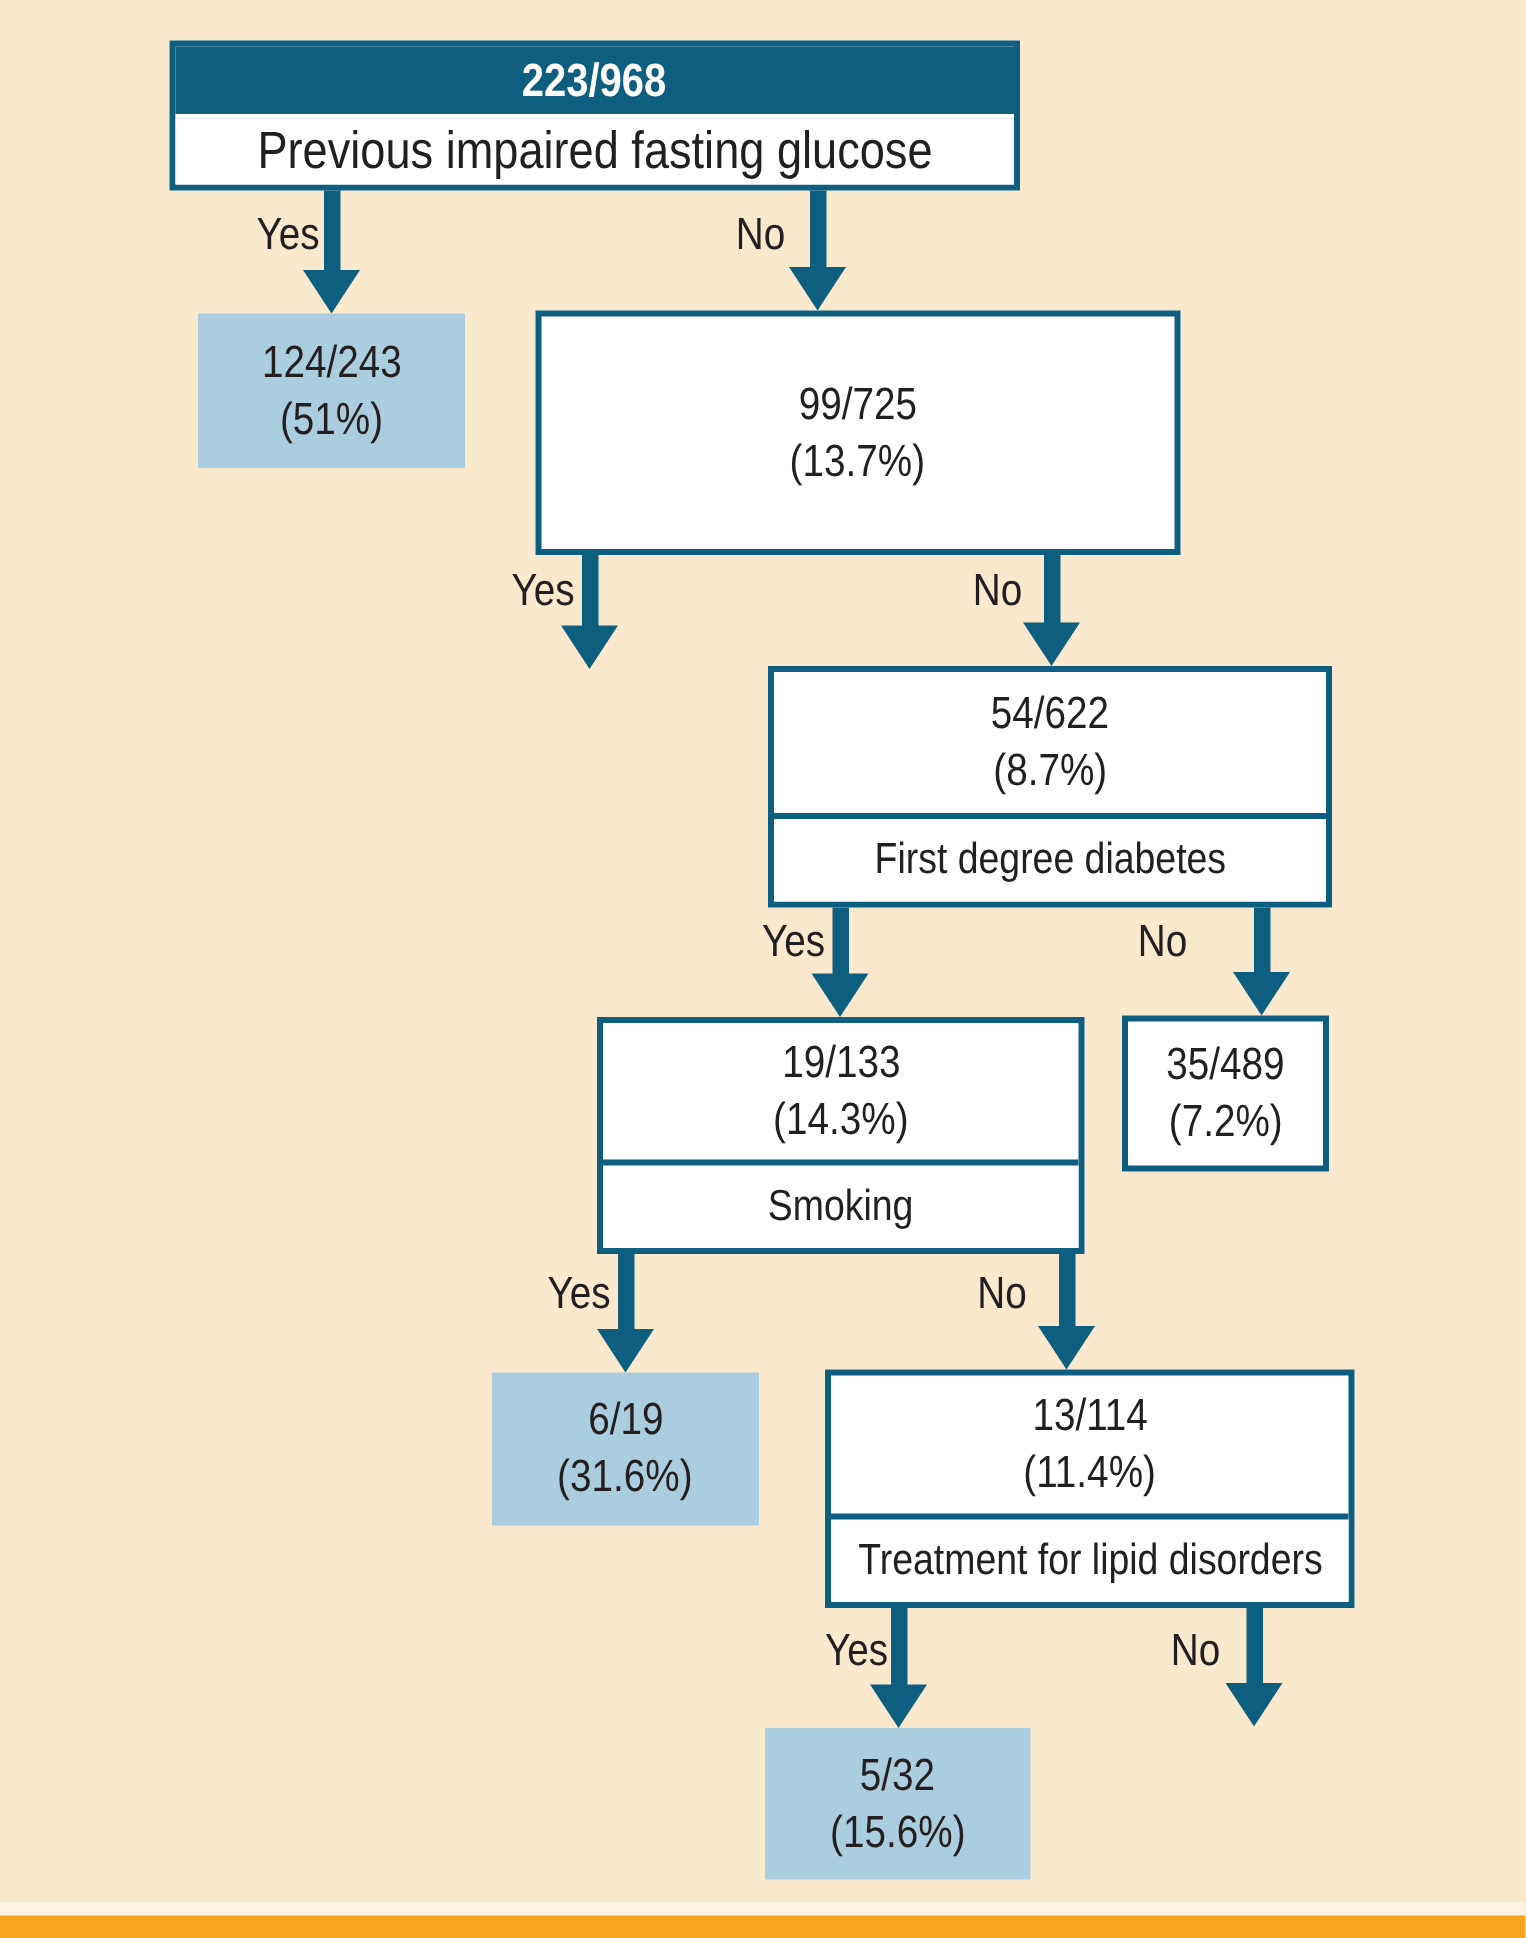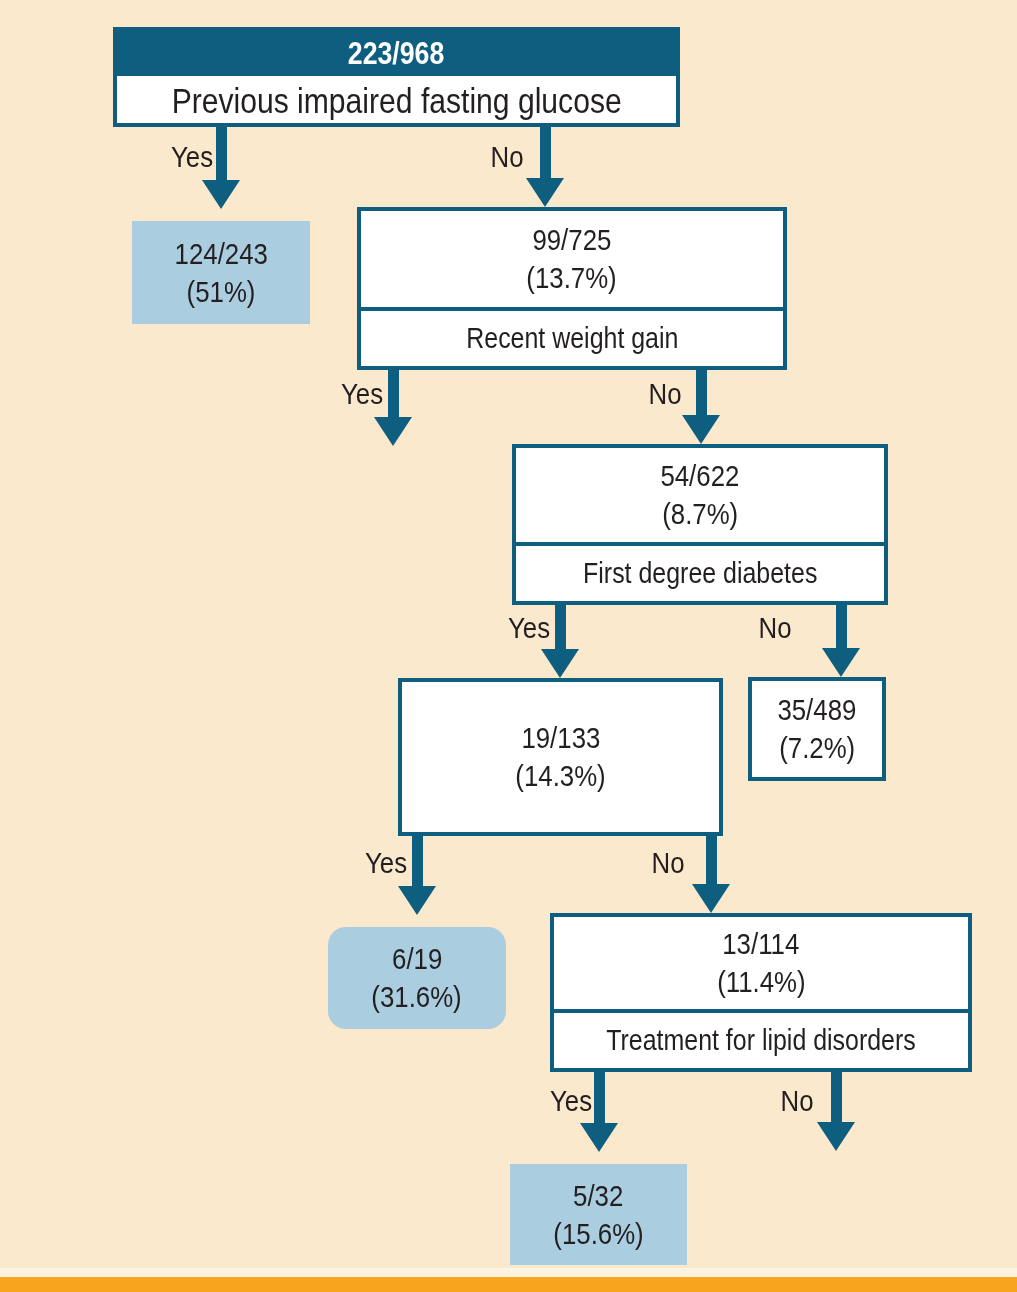--- a/index.html
+++ b/index.html
@@ -2,21 +2,21 @@
 <html><head>
 <meta charset="utf-8">
 <style>
   html,body{margin:0;padding:0;background:#FBE9CE;}
   .canvas{
     position:relative;width:1017px;height:1292px;background:#FBE9CE;
     font-family:"Liberation Sans",sans-serif;color:#231F20;overflow:hidden;
   }
   .box{position:absolute;box-sizing:border-box;}
   .bordered{background:#FFFFFF;border:4px solid #0E5E80;display:flex;flex-direction:column;}
-  .blue{background:#ABCDE0;display:flex;flex-direction:column;align-items:center;justify-content:center;margin-top:12px;}
+  .blue{background:#ABCDE0;display:flex;flex-direction:column;align-items:center;justify-content:center;}
   .leaf-center{display:flex;flex-direction:column;align-items:center;justify-content:center;}
   .num-sec{flex:1;display:flex;flex-direction:column;align-items:center;justify-content:center;}
   .tline{font-size:30px;line-height:38px;text-align:center;}
   .label-sec{height:55px;border-top:4px solid #0E5E80;display:flex;align-items:center;justify-content:center;font-size:29px;background:#FFFFFF;}
   .root-header{height:45px;background:#0E5E80;border-bottom:3px solid #FFFFFF;color:#FFFFFF;font-weight:bold;font-size:31px;display:flex;align-items:center;justify-content:center;}
   .root-label{flex:1;display:flex;align-items:center;justify-content:center;font-size:35px;background:#FFFFFF;}
   .cond{display:inline-block;transform:scaleX(0.86);white-space:nowrap;}
   .stem{position:absolute;width:11px;background:#0E5E80;}
   .head{position:absolute;width:0;height:0;border-left:19px solid transparent;border-right:19px solid transparent;border-top:29px solid #0E5E80;}
   .branch-label{position:absolute;font-size:30px;transform:translate(-50%,-50%) scaleX(0.86);white-space:nowrap;}
@@ -48,23 +48,20 @@
   <div class="box blue" style="left:132px;top:209px;width:178px;height:103px;">
     <div class="tline"><span class="cond">124/243</span></div>
     <div class="tline"><span class="cond">(51%)</span></div>
   </div>
 
   <div class="box bordered" style="left:357px;top:207px;width:430px;height:163px;">
     <div class="num-sec">
       <div class="tline"><span class="cond">99/725</span></div>
       <div class="tline"><span class="cond">(13.7%)</span></div>
     </div>
-    <div class="label-sec">
-        <span class="cond">Recent weight gain</span>
-      </div>
   </div>
 
   <div class="stem" style="left:388px;top:370px;height:51px;"></div>
   <div class="head" style="left:374px;top:417px;"></div>
   <span class="branch-label" style="left:362px;top:394px;">Yes</span>
 
   <div class="stem" style="left:696px;top:370px;height:49px;"></div>
   <div class="head" style="left:682px;top:415px;"></div>
   <span class="branch-label" style="left:665px;top:394px;">No</span>
 
@@ -85,41 +82,44 @@
 
   <div class="stem" style="left:836px;top:605px;height:47px;"></div>
   <div class="head" style="left:822px;top:648px;"></div>
   <span class="branch-label" style="left:775px;top:628px;">No</span>
 
   <div class="box bordered" style="left:398px;top:678px;width:325px;height:158px;">
     <div class="num-sec">
       <div class="tline"><span class="cond">19/133</span></div>
       <div class="tline"><span class="cond">(14.3%)</span></div>
     </div>
+    <div class="label-sec">
+        <span class="cond">Smoking</span>
+      </div>
   </div>
 
   <div class="box bordered leaf-center" style="left:748px;top:677px;width:138px;height:104px;flex-direction:column;align-items:center;justify-content:center;">
     <div class="tline"><span class="cond">35/489</span></div>
     <div class="tline"><span class="cond">(7.2%)</span></div>
   </div>
 
   <div class="stem" style="left:412px;top:836px;height:54px;"></div>
   <div class="head" style="left:398px;top:886px;"></div>
   <span class="branch-label" style="left:386px;top:863px;">Yes</span>
 
   <div class="stem" style="left:706px;top:836px;height:52px;"></div>
   <div class="head" style="left:692px;top:884px;"></div>
   <span class="branch-label" style="left:668px;top:863px;">No</span>
 
-  <div class="box blue" style="left:328px;top:915px;width:178px;height:102px;border-radius:18px;">
+  <div class="box blue" style="left:328px;top:915px;width:178px;height:102px;">
     <div class="tline"><span class="cond">6/19</span></div>
     <div class="tline"><span class="cond">(31.6%)</span></div>
   </div>
 
-  <div class="box bordered" style="left:550px;top:913px;width:422px;height:159px;">
+  <div class="box bordered" style="left:550px;top:913px;width:353px;height:159px;">
     <div class="num-sec">
       <div class="tline"><span class="cond">13/114</span></div>
       <div class="tline"><span class="cond">(11.4%)</span></div>
     </div>
     <div class="label-sec">
         <span class="cond">Treatment for lipid disorders</span>
       </div>
   </div>
 
   <div class="stem" style="left:594px;top:1072px;height:55px;"></div>

